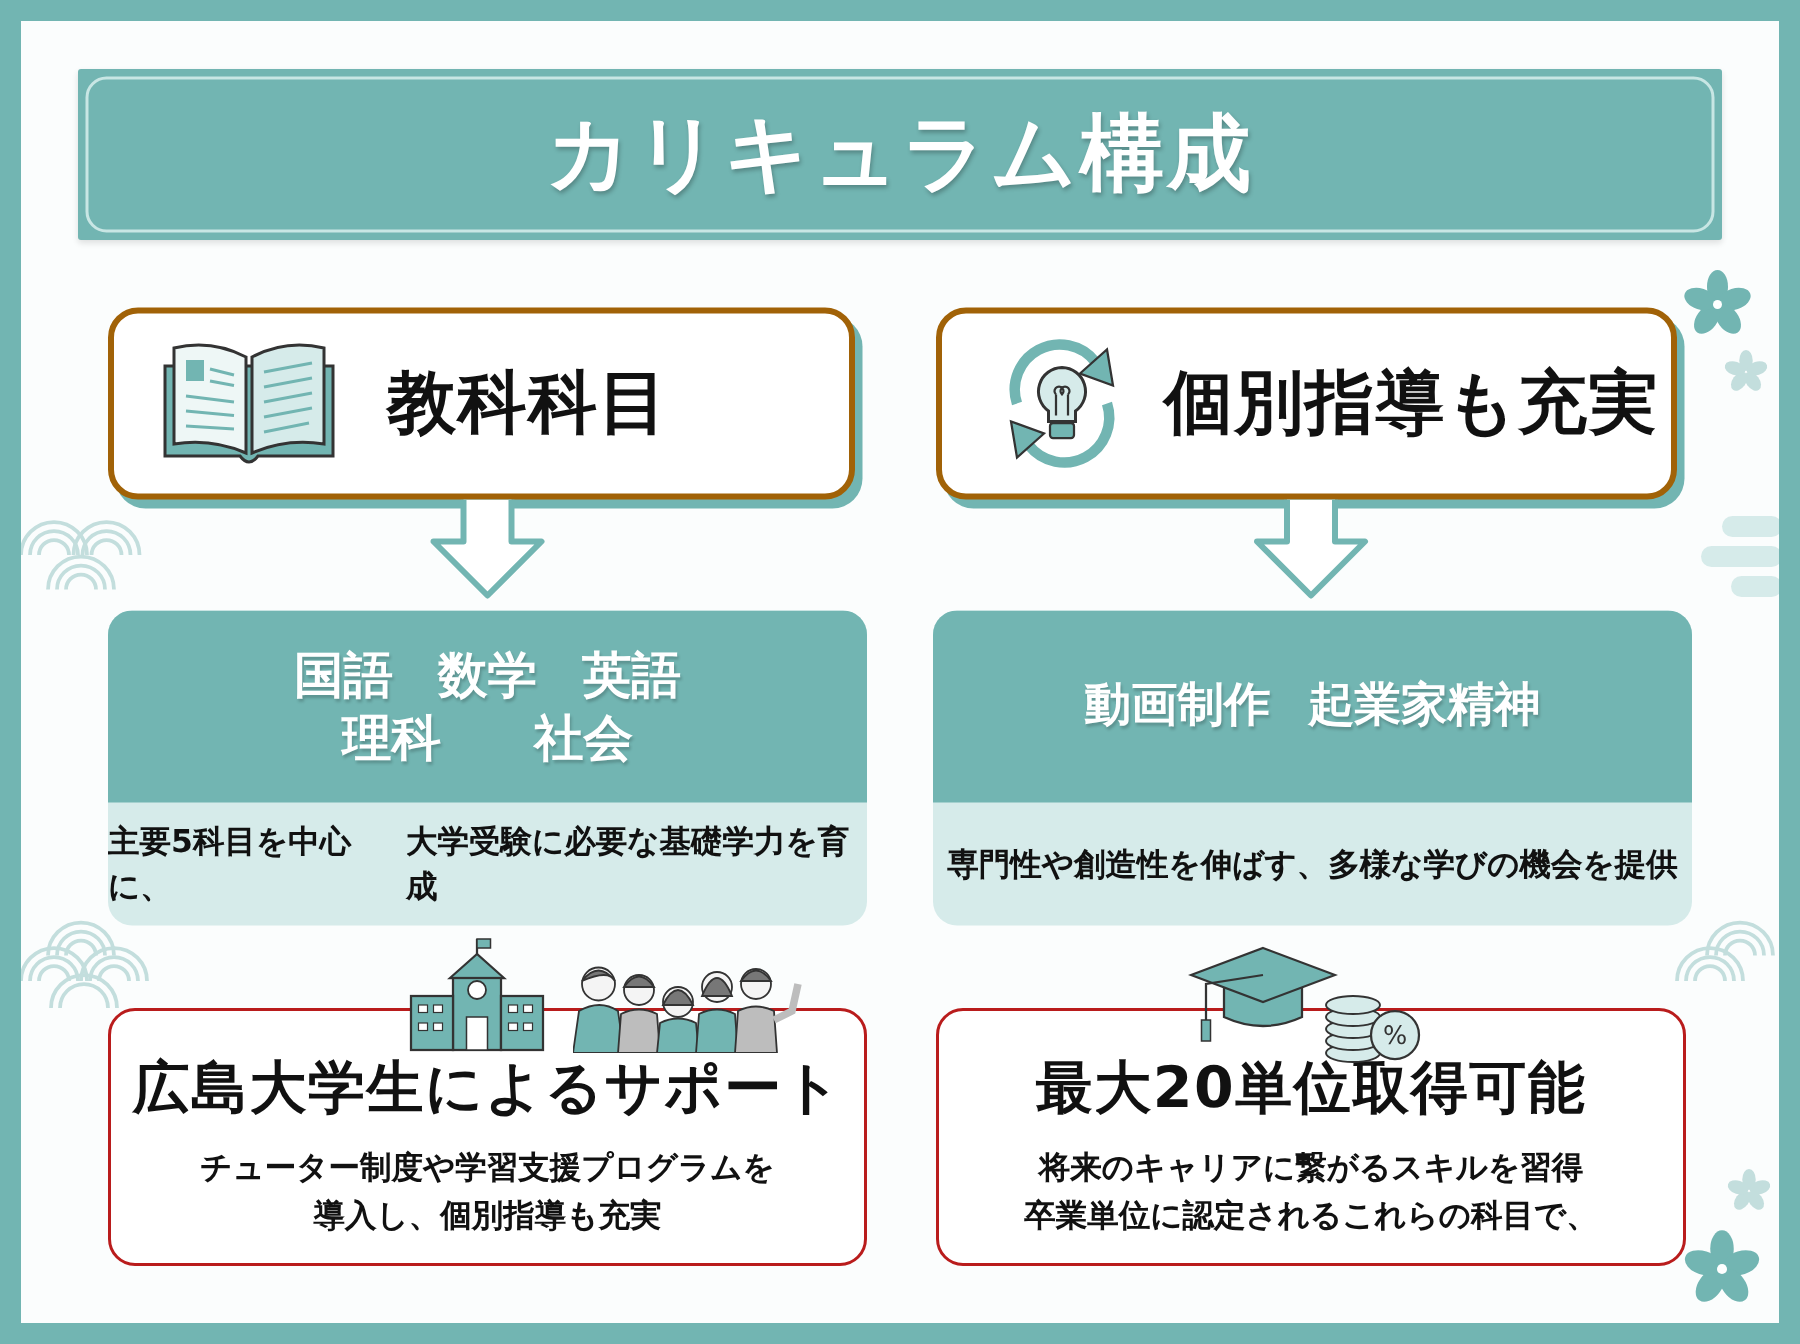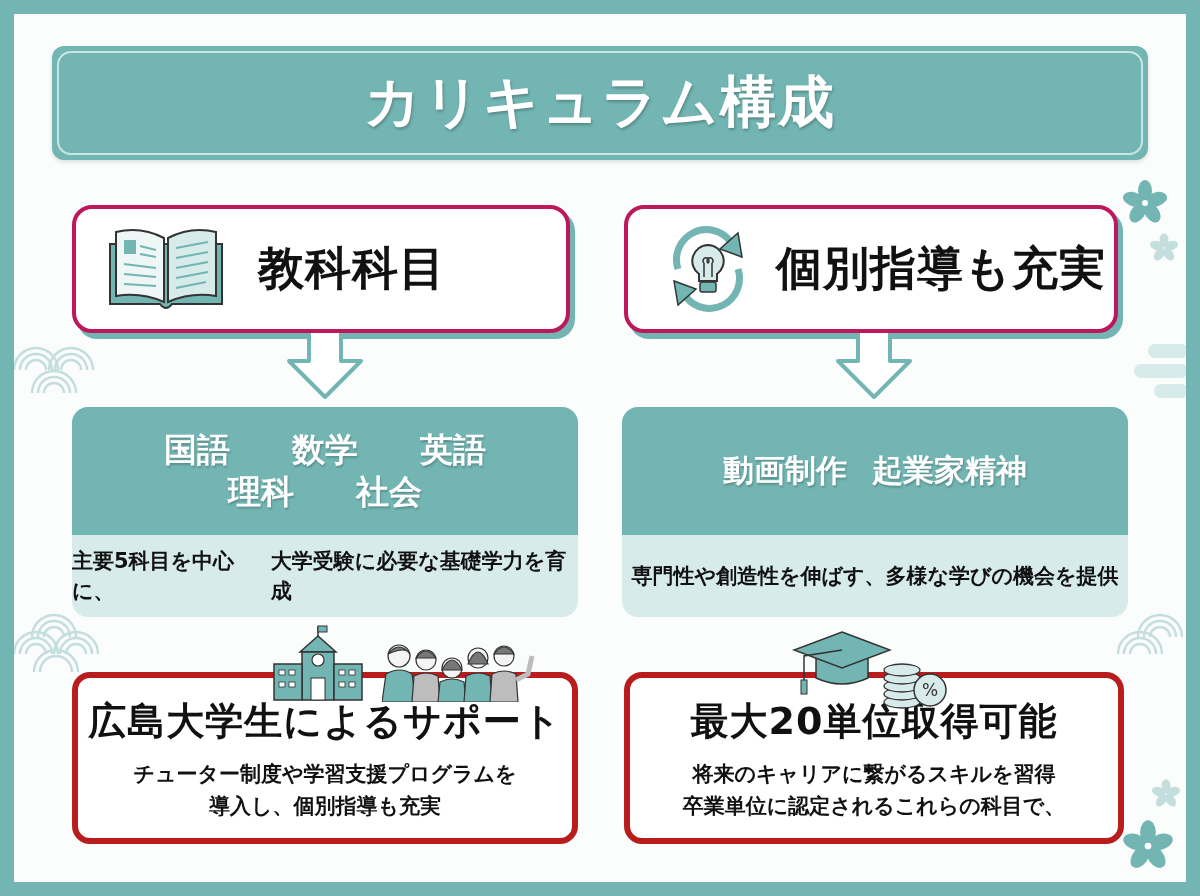--- a/index.html
+++ b/index.html
@@ -1,36 +1,36 @@
 <!DOCTYPE html>
 <html><head>
 <meta charset="utf-8">
 <style>
   * { box-sizing: border-box; margin: 0; padding: 0; }
   html, body { width: 1200px; height: 896px; overflow: hidden; background: #72b5b2; }
   body { font-family: "DejaVu Sans", "Liberation Sans", sans-serif; position: relative; }
   .frame { position: absolute; left: 14px; top: 14px; width: 1172px; height: 868px; background: #fbfdfd; }
   .title-bar {
     position: absolute; left: 52px; top: 46px; width: 1096px; height: 114px;
-    background: #72b5b2; border-radius: 12px;
+    background: #72b5b2; border-radius: 2px;
     box-shadow: 0 2px 4px rgba(0,0,0,0.12);
   }
   .title-bar::after {
     content: ""; position: absolute; left: 5px; top: 5px; right: 5px; bottom: 5px;
     border: 2px solid #c8e6e4; border-radius: 14px;
   }
   .title-text {
     position: absolute; left: 0; right: 0; top: 0; bottom: 0;
     display: flex; align-items: center; justify-content: center;
     color: #fff; font-size: 56px; font-weight: bold; letter-spacing: 2px;
     text-shadow: 1px 2px 3px rgba(0,0,0,0.25); z-index: 2;
   }
   .head-box {
     position: absolute; top: 205px; height: 128px; background: #fff;
-    border: 4px solid #be185d; border-radius: 20px;
+    border: 4px solid #a16207; border-radius: 20px;
     box-shadow: 5px 6px 0 #72b5b2;
     display: flex; align-items: center;
   }
   .head-box .label { font-size: 46px; font-weight: bold; color: #111; letter-spacing: 1px; }
   .arrow { position: absolute; top: 333px; }
   .subj-box {
     position: absolute; top: 407px; height: 210px; border-radius: 16px; overflow: hidden;
     background: #d6ebea;
   }
   .subj-top {
@@ -38,21 +38,21 @@
     display: flex; flex-direction: column; justify-content: center; align-items: center;
     text-shadow: 1px 2px 2px rgba(0,0,0,0.2);
   }
   .subj-row { display: flex; justify-content: center; line-height: 1.28; }
   .subj-bottom {
     height: 82px; display: flex; flex-direction: row; justify-content: center; align-items: center;
     font-size: 21px; font-weight: bold; color: #111; line-height: 1.45;
   }
   .info-box {
     position: absolute; top: 672px; height: 172px; background: #fff;
-    border: 6px solid #b91c1c; border-radius: 18px;
+    border: 2px solid #b91c1c; border-radius: 18px;
     display: flex; flex-direction: column; align-items: center; justify-content: flex-end;
     padding-bottom: 16px;
   }
   .info-title { font-size: 38px; font-weight: bold; color: #111; margin-bottom: 12px; letter-spacing: 1px; }
   .info-desc { font-size: 21px; font-weight: bold; color: #111; line-height: 1.5; text-align: center; }
   .deco { position: absolute; }
 </style>
 </head>
 <body>
 
@@ -156,21 +156,21 @@
 
 <svg class="arrow" style="left:285px" width="80" height="68" viewBox="0 0 80 68">
   <path d="M24 0 L24 28 L4 28 L40 64 L76 28 L56 28 L56 0" fill="#fff" stroke="#72b5b2" stroke-width="4" stroke-linejoin="round"></path>
 </svg>
 <svg class="arrow" style="left:834px" width="80" height="68" viewBox="0 0 80 68">
   <path d="M24 0 L24 28 L4 28 L40 64 L76 28 L56 28 L56 0" fill="#fff" stroke="#72b5b2" stroke-width="4" stroke-linejoin="round"></path>
 </svg>
 
 <div class="subj-box" style="left:72px;width:506px;">
   <div class="subj-top" style="font-size:33px;">
-    <div class="subj-row" style="gap:62px">
+    <div class="subj-row" style="gap:30px">
       <span>国語</span>
       <span>数学</span>
       <span>英語</span>
     </div>
     <div class="subj-row" style="gap:62px">
       <span>理科</span>
       <span>社会</span>
     </div>
   </div>
   <div class="subj-bottom">

